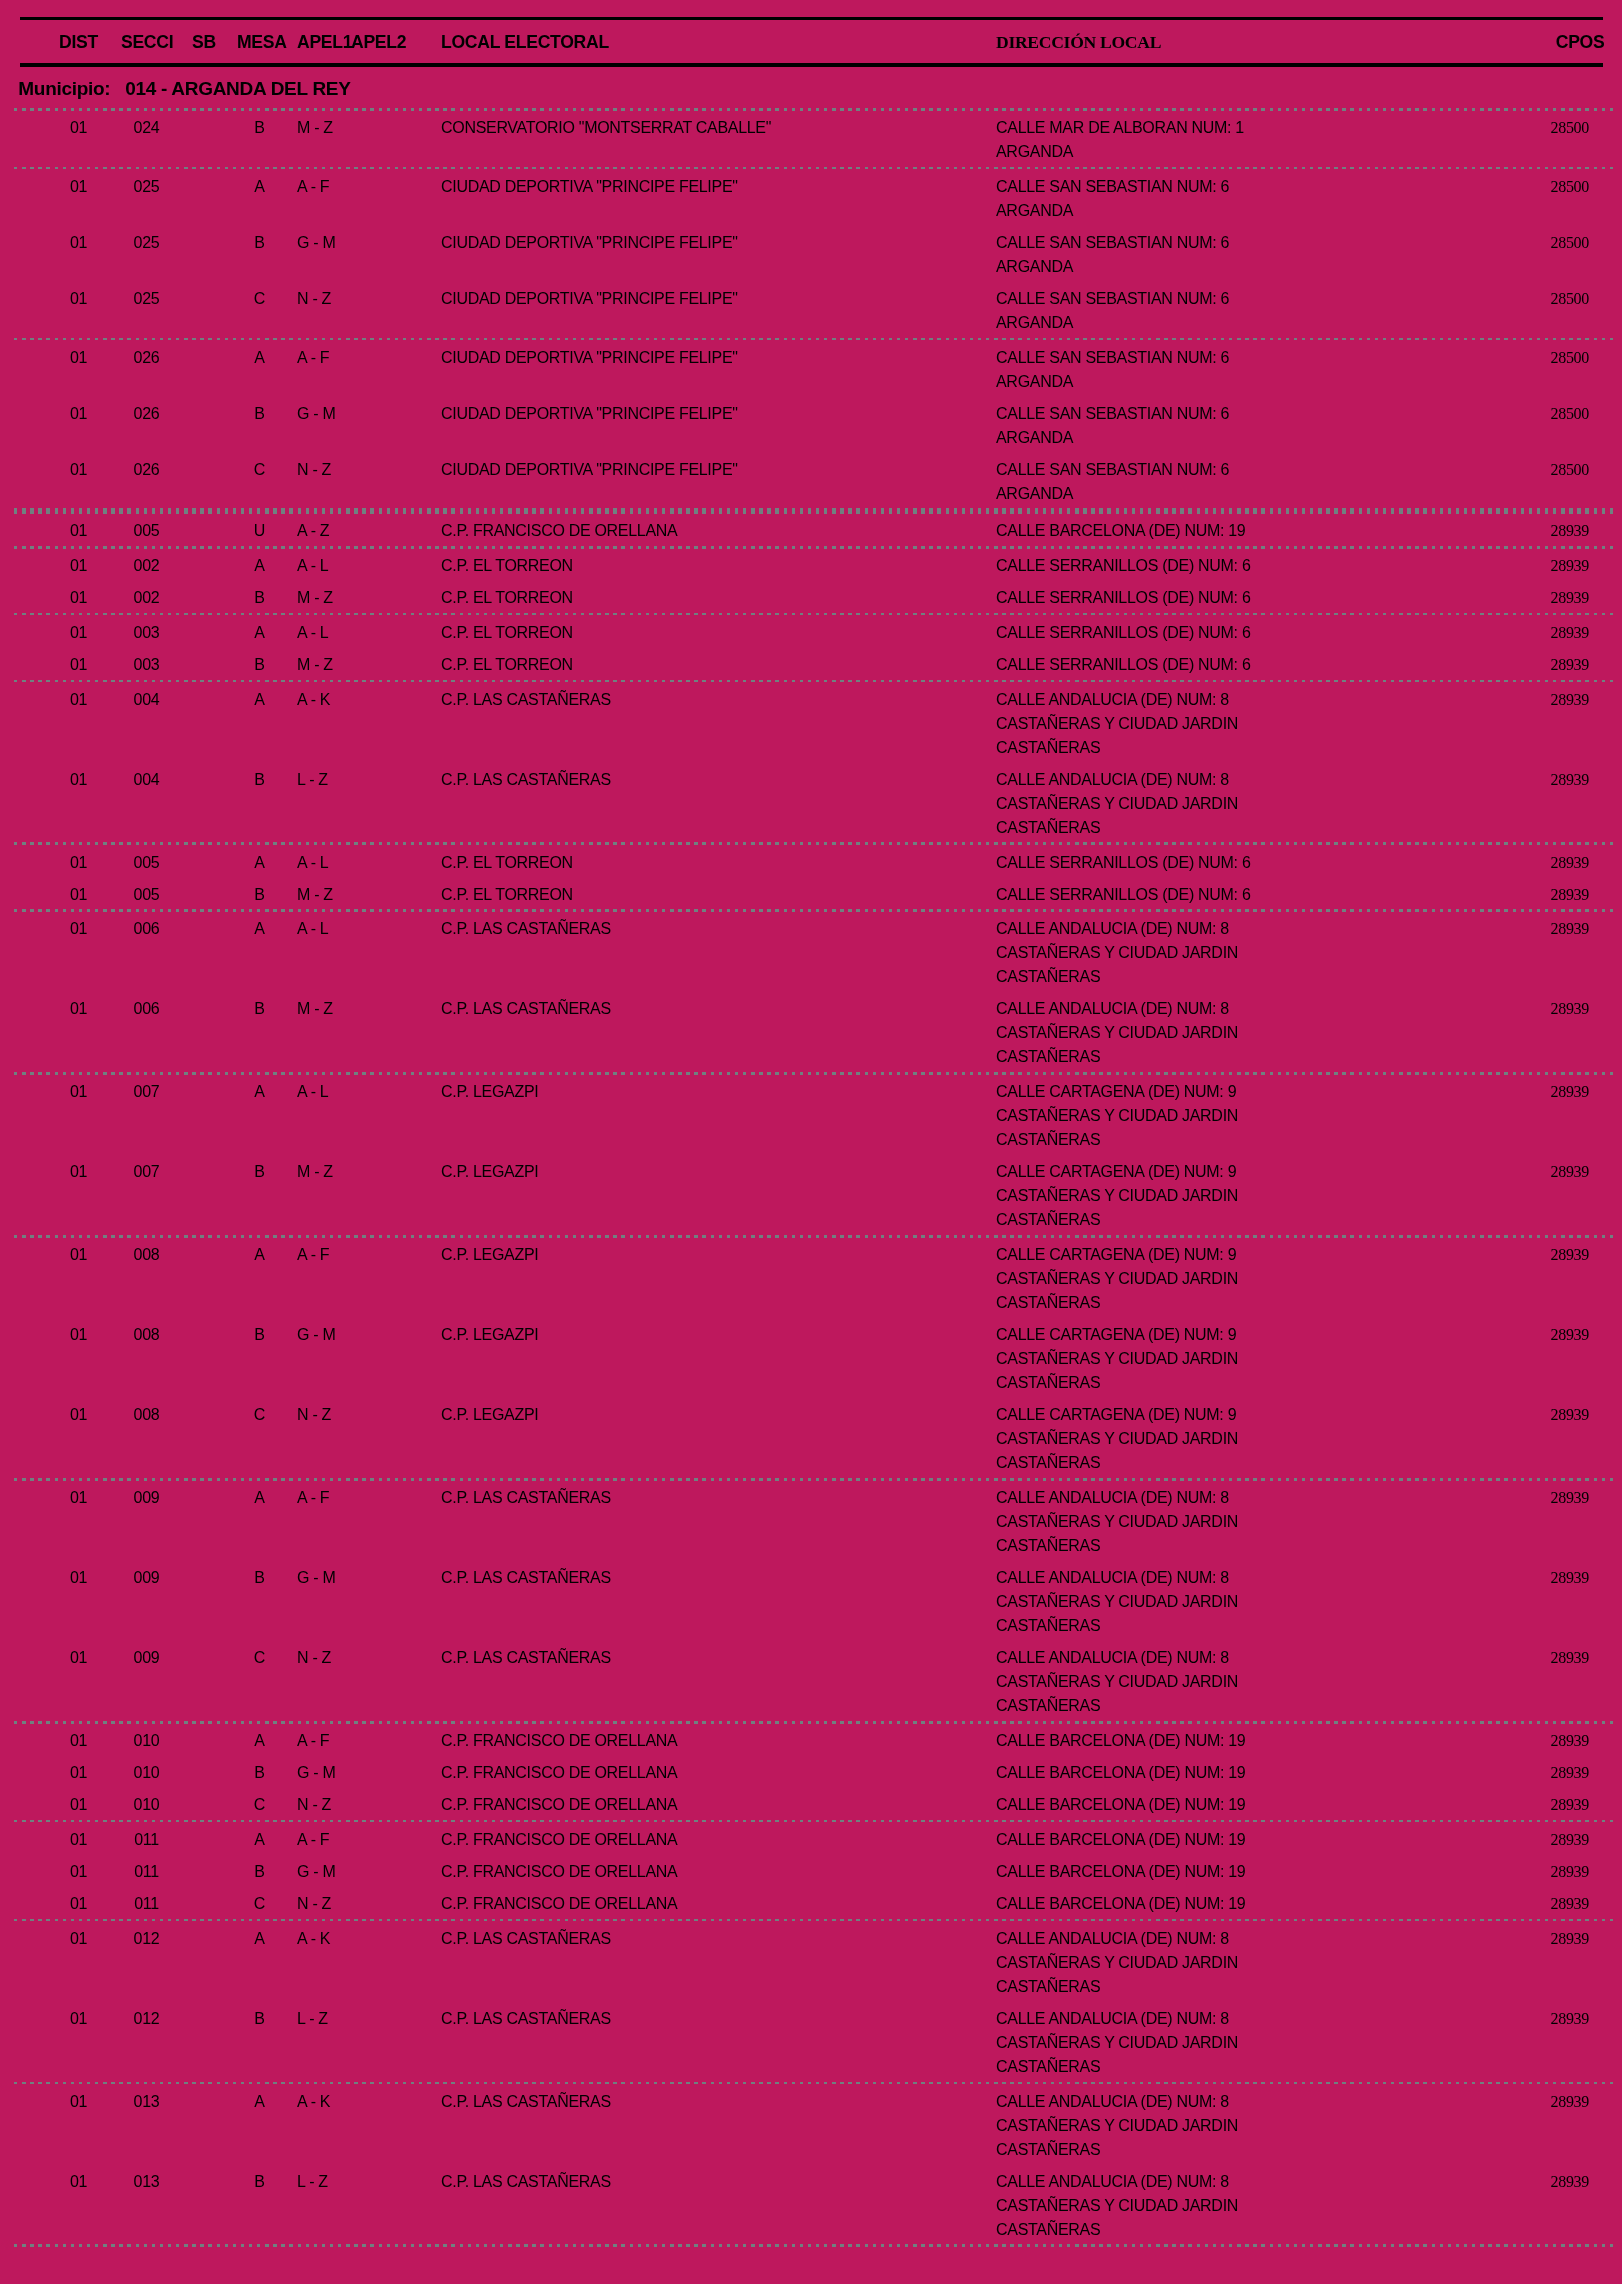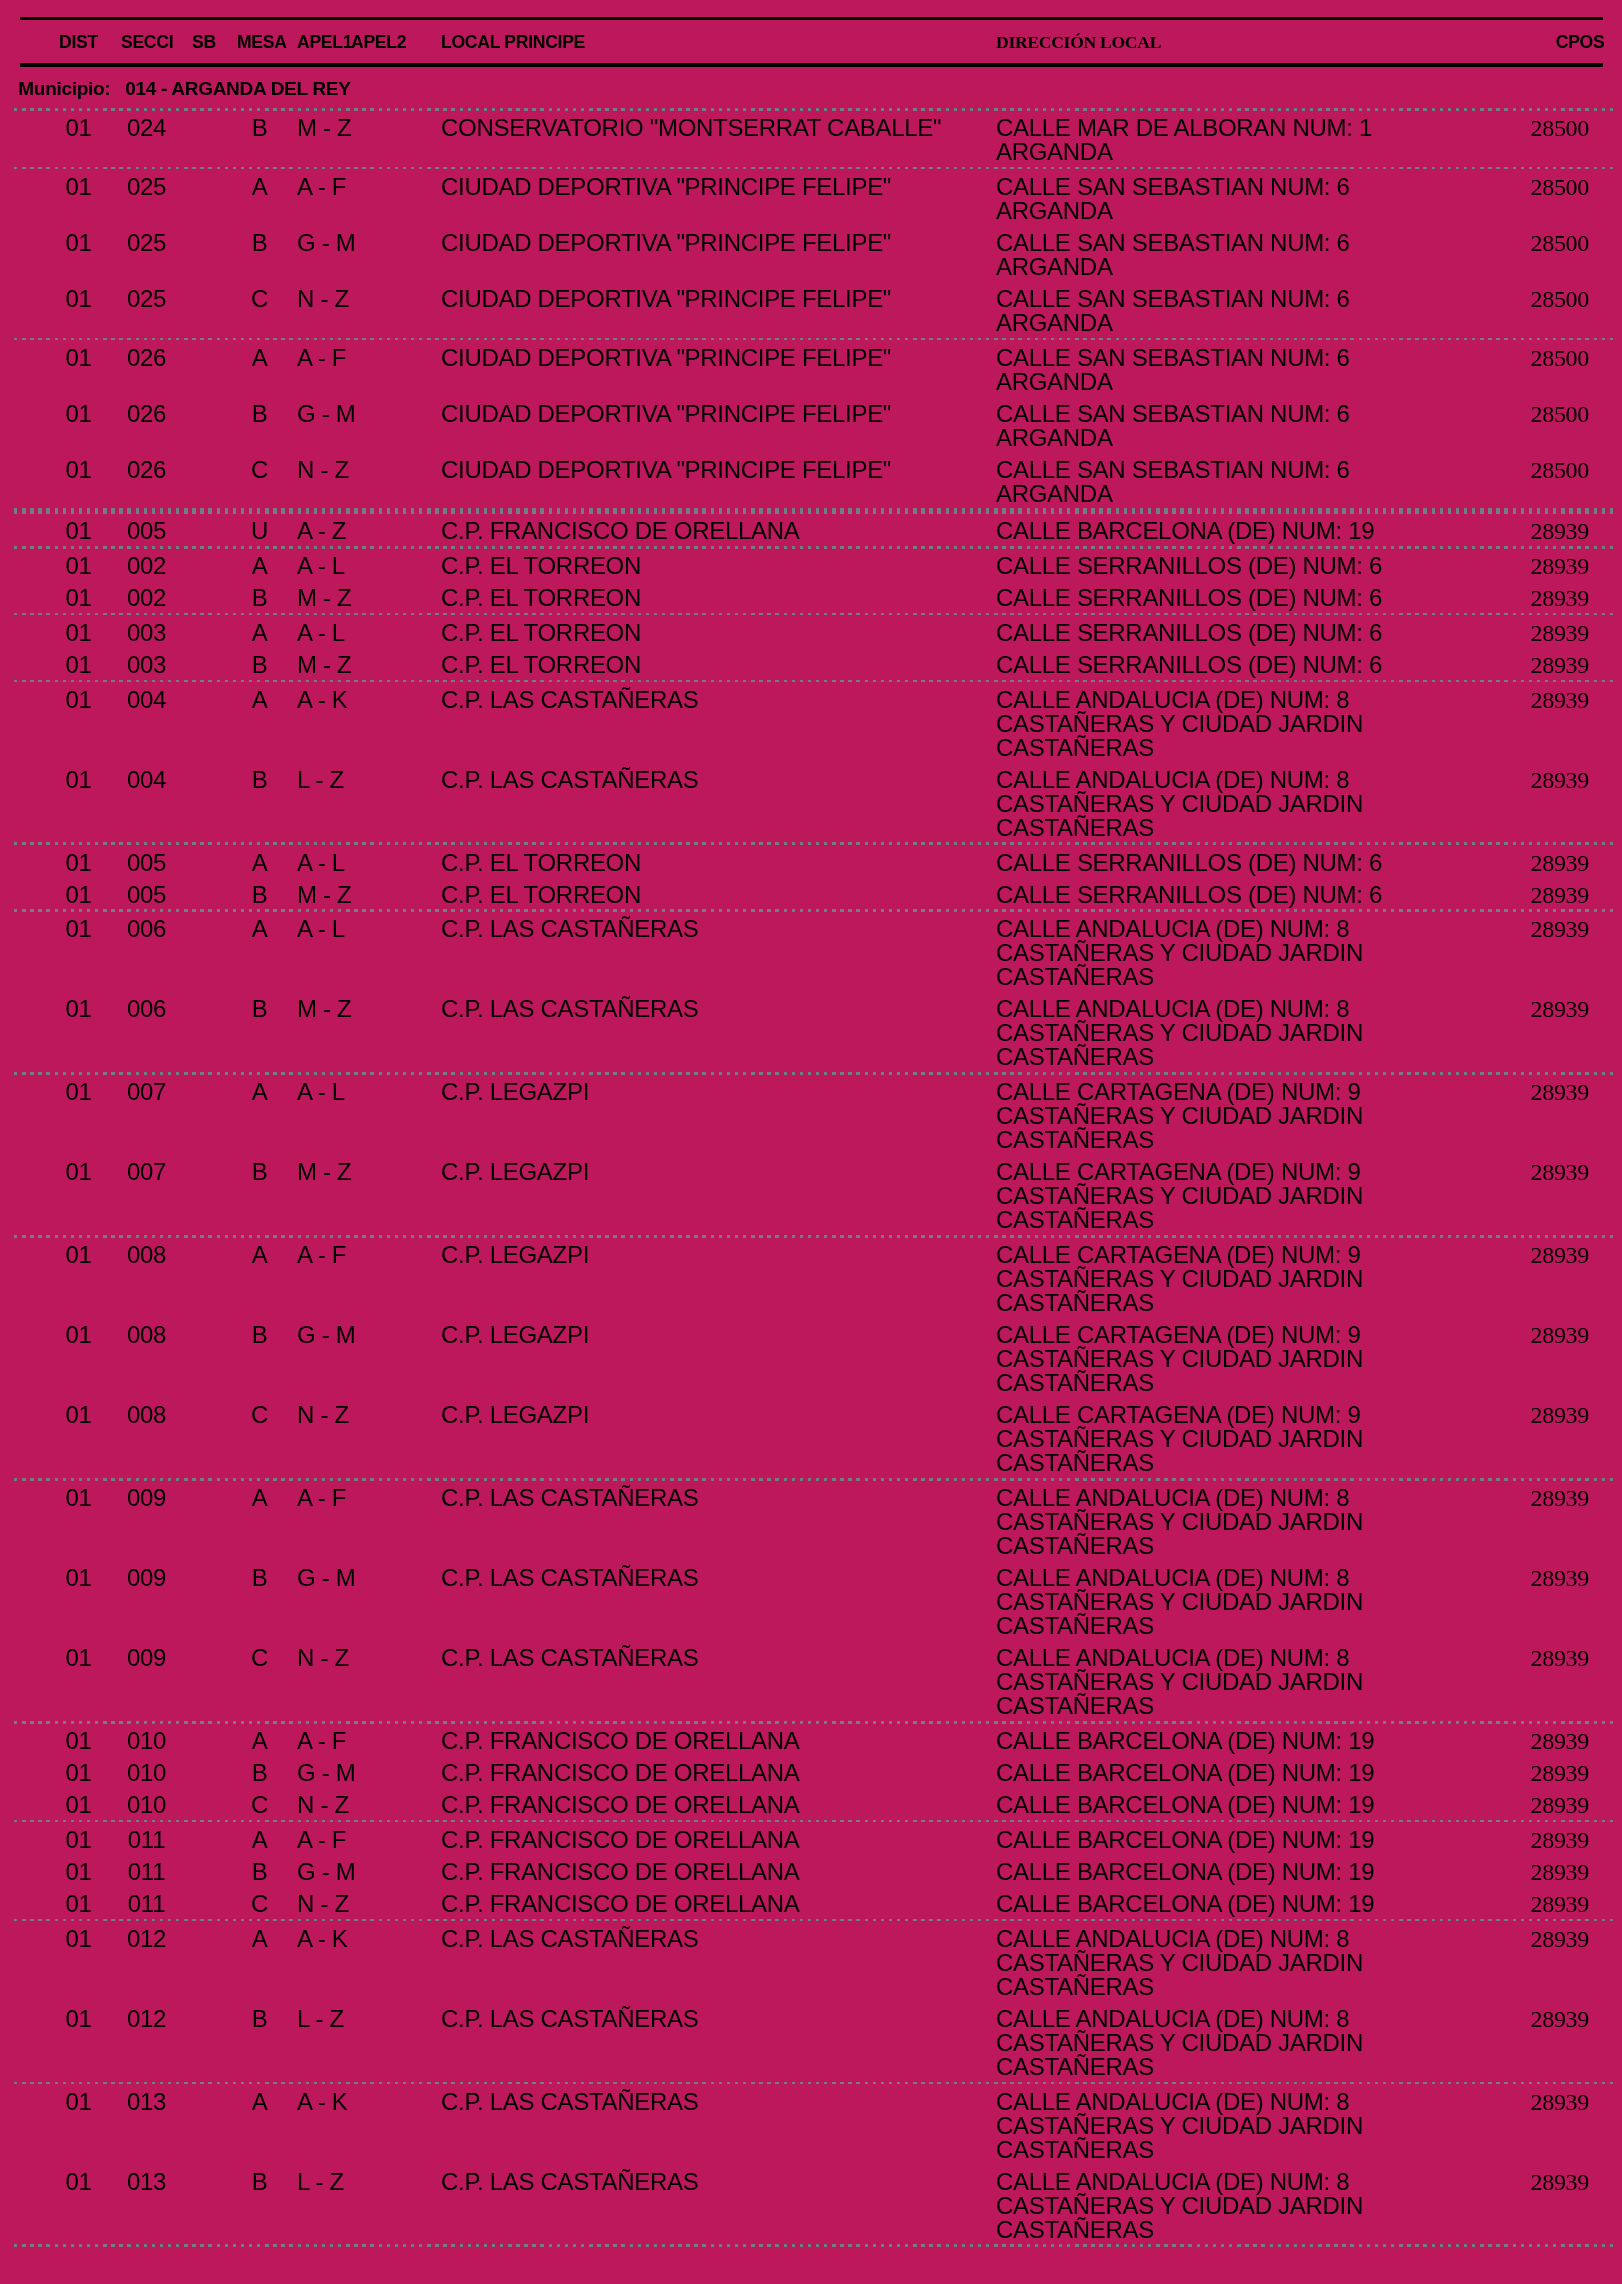--- a/index.html
+++ b/index.html
@@ -23,21 +23,21 @@
   .ch-apel2{left:351px;}
   .ch-local{left:441px;}
   .ch-dir{left:996px;font-family:Liberation Serif, serif;}
   .ch-cpos{right:17.6px;}
   .municipio{padding:11px 0 8.1px 18.3px;font-size:19px;font-weight:bold;white-space:nowrap;}
   .m-value{margin-left:15px;}
   .dotted{
     height:2.7px;margin:0 4.1px 0 13.6px;
     background:repeating-linear-gradient(to right,#708080 0 3.4px,transparent 3.4px 8.1px);
   }
-  .row{position:relative;padding:5.4px 0 2.7px 0;font-size:24px;line-height:24px;}
+  .row{position:relative;padding:5.4px 0 2.7px 0;font-size:16px;line-height:24px;}
   .row .cell{position:absolute;top:5.4px;white-space:nowrap;line-height:24px;}
   .c-dist{left:60px;width:37px;text-align:center;}
   .c-secci{left:121px;width:51px;text-align:center;}
   .c-mesa{left:237px;width:45px;text-align:center;}
   .c-apel{left:297px;width:50px;text-align:left;}
   .c-local{left:441px;}
   .c-cpos{right:33px;text-align:left;font-family:Liberation Serif, serif;}
   .addr{margin-left:996px;margin-right:312px;min-height:24px;}
   .addr-line{white-space:nowrap;}
 </style>
@@ -46,21 +46,21 @@
 
 <div class="page">
   <div class="rule"></div>
   <div class="colheads">
     <span class="ch-dist">DIST</span>
     <span class="ch-secci">SECCI</span>
     <span class="ch-sb">SB</span>
     <span class="ch-mesa">MESA</span>
     <span class="ch-apel1">APEL1</span>
     <span class="ch-apel2">APEL2</span>
-    <span class="ch-local">LOCAL PRINCIPE</span>
+    <span class="ch-local">LOCAL ELECTORAL</span>
     <span class="ch-dir">DIRECCIÓN LOCAL</span>
     <span class="ch-cpos">CPOS</span>
   </div>
   <div class="rule"></div>
   <div id="table-body">
       <div class="municipio"><span class="cell m-label" style="position: static;">Municipio:</span><span class="cell m-value" style="position: static;">014 - ARGANDA DEL REY</span></div>
       <div class="dotted"></div>
       <div class="row">
         <span class="cell c-dist">01</span>
         <span class="cell c-secci">024</span>

